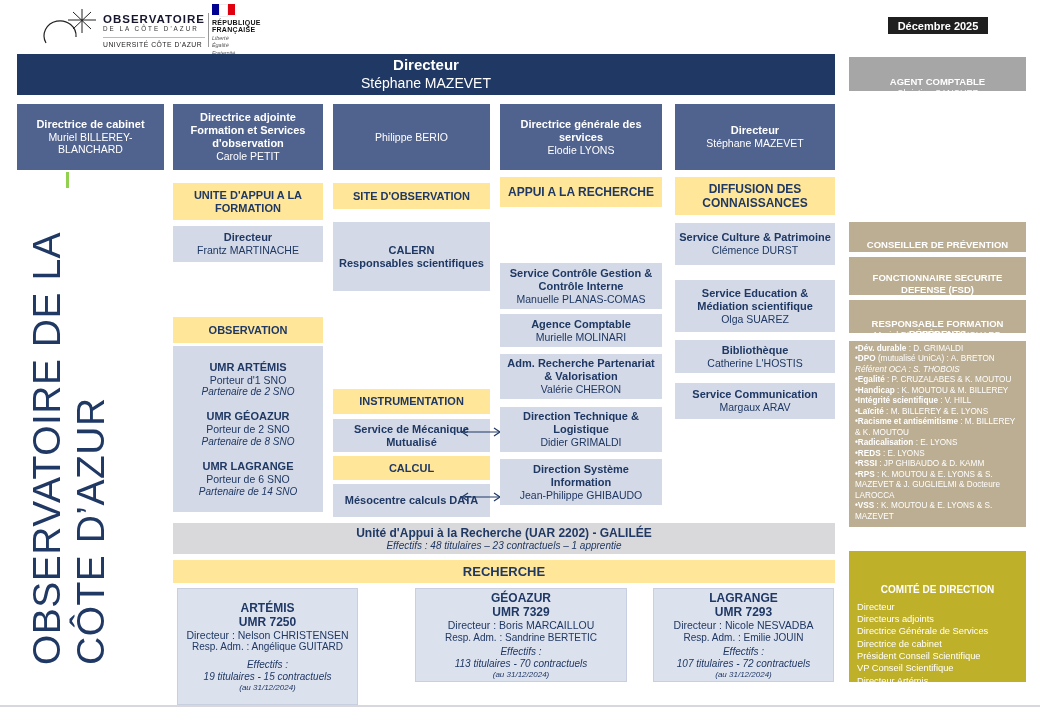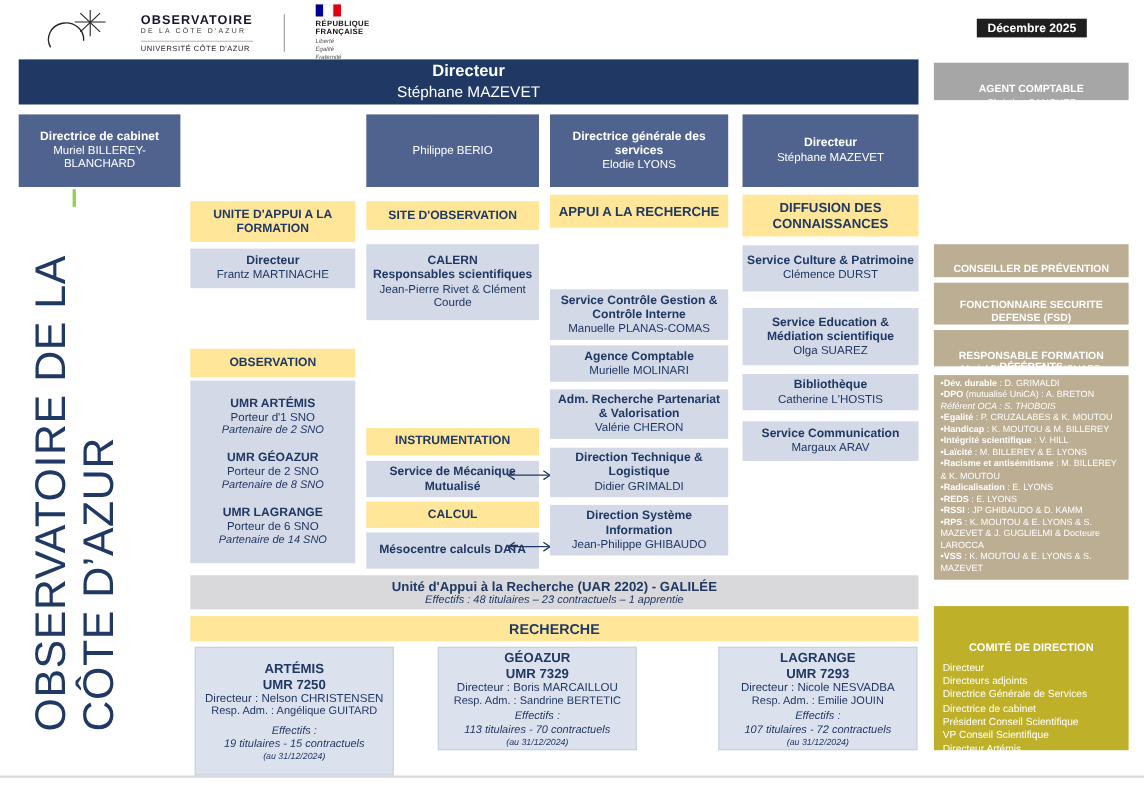--- a/index.html
+++ b/index.html
@@ -29,21 +29,21 @@
   .side-n{font-size:9px;line-height:1.25;}
   .ref-line{font-size:8.2px;line-height:1.28;text-align:left;}
   .ref-line b{font-weight:bold;}
   .com-line{font-size:9.3px;line-height:1.33;text-align:left;}
   .vtitle{position:absolute;left:-165px;top:385px;width:470px;height:90px;
           transform:rotate(-90deg);color:#1f3864;font-size:39px;line-height:1.12;
           letter-spacing:.5px;text-align:left;white-space:nowrap;}
   .datebadge{background:#1f1f1f;color:#fff;font-weight:bold;font-size:11px;
              display:flex;align-items:center;justify-content:center;}
   .greenline{background:#92d050;}
-  .logo-wrap{position:absolute;left:38px;top:4px;display:flex;align-items:center;gap:28px;}
+  .logo-wrap{position:absolute;left:38px;top:4px;display:flex;align-items:center;gap:3px;}
   .logo-text{color:#15152e;text-align:left;line-height:1.1;}
   .logo-name{font-weight:bold;font-size:11.5px;letter-spacing:1px;}
   .logo-sub{font-size:6.3px;letter-spacing:2px;color:#333;}
   .logo-univ{font-size:6.8px;letter-spacing:.5px;color:#222;margin-top:4px;border-top:1px solid #bbb;padding-top:3px;}
   .logo-div{width:1px;height:34px;background:#999;}
   .rf{display:flex;flex-direction:column;align-items:flex-start;line-height:1.05;}
   .rf-flag{display:flex;margin-bottom:2px;}
   .rf-flag span{display:block;width:7px;height:11px;}
   .rf-name{font-weight:bold;font-size:7px;color:#111;letter-spacing:.3px;}
   .rf-motto{font-size:5.5px;font-style:italic;color:#555;margin-top:2px;}
@@ -100,20 +100,24 @@
 
   <div class="box gray" style="left:849px;top:57px;width:177px;height:34px;">
     <div class="side-t">AGENT  COMPTABLE</div>
     <div class="side-n">Christian SANCHEZ</div>
   </div>
 
   <div class="box slate" style="left:17px;top:104px;width:147px;height:66px;">
     <div class="t">Directrice de cabinet</div>
     <div class="n">Muriel BILLEREY-BLANCHARD</div>
   </div>
+  <div class="box slate" style="left:173px;top:104px;width:150px;height:66px;">
+    <div class="t">Directrice adjointe Formation et Services d'observation</div>
+    <div class="n">Carole PETIT</div>
+  </div>
   <div class="box slate" style="left:333px;top:104px;width:157px;height:66px;">
     <div class="n">Philippe BERIO</div>
   </div>
   <div class="box slate" style="left:500px;top:104px;width:162px;height:66px;">
     <div class="t">Directrice générale des services</div>
     <div class="n">Elodie LYONS</div>
   </div>
   <div class="box slate" style="left:675px;top:104px;width:160px;height:66px;">
     <div class="t">Directeur</div>
     <div class="n">Stéphane MAZEVET</div>
@@ -142,21 +146,20 @@
       <div class="t">UMR LAGRANGE</div>
       <div class="n">Porteur de 6 SNO</div>
       <div class="it">Partenaire de 14 SNO</div>
     </div>
   </div>
 
   <div class="box yellow hdr" style="left:333px;top:183px;width:157px;height:26px;">SITE D'OBSERVATION</div>
   <div class="box lb" style="left:333px;top:222px;width:157px;height:69px;">
     <div class="t">CALERN</div>
     <div class="t">Responsables scientifiques</div>
-    <div class="n">Jean-Pierre Rivet &amp; Clément Courde</div>
   </div>
   <div class="box yellow hdr" style="left:333px;top:389px;width:157px;height:25px;">INSTRUMENTATION</div>
   <div class="box lb t" style="left:333px;top:419px;width:157px;height:33px;">Service de Mécanique Mutualisé</div>
   <div class="box yellow hdr" style="left:333px;top:456px;width:157px;height:24px;">CALCUL</div>
   <div class="box lb t" style="left:333px;top:484px;width:157px;height:33px;">Mésocentre calculs DATA</div>
 
   <svg class="arrow" style="left:458px;top:426px;" width="46" height="12" viewBox="0 0 46 12">
     <line x1="5" y1="6" x2="41" y2="6" stroke="#1f3864" stroke-width="1.2"></line>
     <path d="M10 2 L4 6 L10 10" fill="none" stroke="#1f3864" stroke-width="1.2"></path>
     <path d="M36 2 L42 6 L36 10" fill="none" stroke="#1f3864" stroke-width="1.2"></path>
@@ -216,21 +219,21 @@
   <div class="box lab" style="left:177px;top:588px;width:181px;height:117px;">
     <div class="t12">ARTÉMIS</div>
     <div class="t12">UMR 7250</div>
     <div class="n">Directeur : Nelson CHRISTENSEN</div>
     <div class="n10">Resp. Adm. : Angélique GUITARD</div>
     <div class="gap6"></div>
     <div class="it">Effectifs :</div>
     <div class="it">19 titulaires - 15 contractuels</div>
     <div class="tiny">(au 31/12/2024)</div>
   </div>
-  <div class="box lab" style="left:398px;top:588px;width:181px;height:94px;">
+  <div class="box lab" style="left:415px;top:588px;width:212px;height:94px;">
     <div class="t12">GÉOAZUR</div>
     <div class="t12">UMR 7329</div>
     <div class="n">Directeur : Boris MARCAILLOU</div>
     <div class="n10">Resp. Adm. : Sandrine BERTETIC</div>
     <div class="gap6"></div>
     <div class="it">Effectifs :</div>
     <div class="it">113 titulaires - 70 contractuels</div>
     <div class="tiny">(au 31/12/2024)</div>
   </div>
   <div class="box lab" style="left:653px;top:588px;width:181px;height:94px;">

